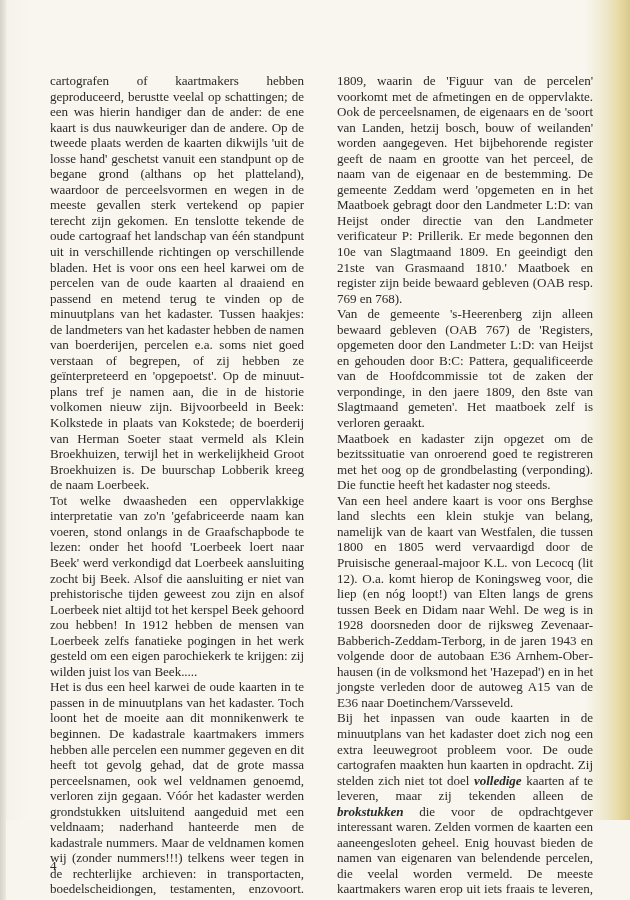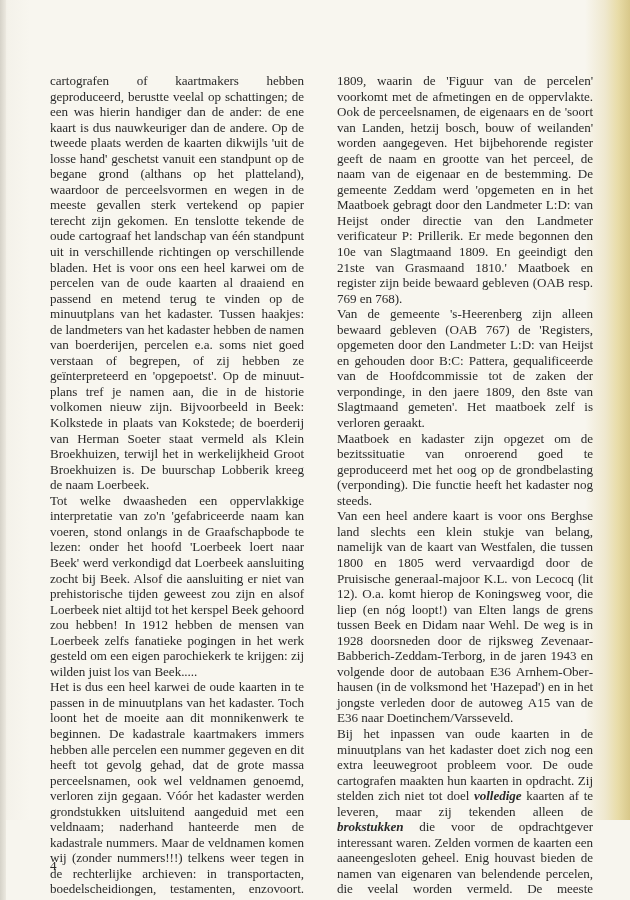--- a/index.html
+++ b/index.html
@@ -39,19 +39,19 @@
   <div class="col col-left">
     <p>cartografen of kaartmakers hebben geproduceerd, berustte veelal op schattingen; de een was hierin handiger dan de ander: de ene kaart is dus nauwkeu­riger dan de andere. Op de tweede plaats werden de kaarten dikwijls 'uit de losse hand' geschetst vanuit een standpunt op de begane grond (althans op het platteland), waardoor de perceelsvormen en wegen in de meeste gevallen sterk vertekend op papier terecht zijn gekomen. En tenslotte tekende de oude cartograaf het landschap van één standpunt uit in verschillende richtingen op verschillende bladen. Het is voor ons een heel karwei om de percelen van de oude kaarten al draaiend en passend en metend terug te vinden op de minuutplans van het kadaster. Tussen haakjes: de landmeters van het kadaster hebben de namen van boerderijen, percelen e.a. soms niet goed verstaan of begrepen, of zij hebben ze geïnterpreteerd en 'opgepoetst'. Op de minuut­plans tref je namen aan, die in de historie volkomen nieuw zijn. Bijvoorbeeld in Beek: Kolkstede in plaats van Kokstede; de boerderij van Herman Soeter staat vermeld als Klein Broekhuizen, terwijl het in werkelijkheid Groot Broekhuizen is. De buurschap Lobberik kreeg de naam Loerbeek.</p>
     <p>Tot welke dwaasheden een oppervlakkige interpre­tatie van zo'n 'gefabriceerde naam kan voeren, stond onlangs in de Graafschapbode te lezen: onder het hoofd 'Loerbeek loert naar Beek' werd verkon­digd dat Loerbeek aansluiting zocht bij Beek. Alsof die aansluiting er niet van prehistorische tijden geweest zou zijn en alsof Loerbeek niet altijd tot het kerspel Beek gehoord zou hebben! In 1912 hebben de mensen van Loerbeek zelfs fanatieke pogingen in het werk gesteld om een eigen parochiekerk te krijgen: zij wilden juist los van Beek.....</p>
     <p>Het is dus een heel karwei de oude kaarten in te passen in de minuutplans van het kadaster. Toch loont het de moeite aan dit monnikenwerk te beginnen. De kadastrale kaartmakers immers heb­ben alle percelen een nummer gegeven en dit heeft tot gevolg gehad, dat de grote massa perceelsna­men, ook wel veldnamen genoemd, verloren zijn gegaan. Vóór het kadaster werden grondstukken uitsluitend aangeduid met een veldnaam; nader­hand hanteerde men de kadastrale nummers. Maar de veldnamen komen wij (zonder nummers!!!) tel­kens weer tegen in de rechterlijke archieven: in transportacten, boedelscheidiongen, testamenten, enzovoort. Willen wij daarbij weten, waarover het gaat, dan moeten wij de link leggen tussen veldna­men en kadastrale nummers. Ik kan u verzekeren dat dit een moeizaam werk is, dat je niet op een zondagmiddag even klaarstooft!</p>
 
   </div>
 
   <div class="col col-right">
     <p>1809, waarin de 'Figuur van de percelen' voorkomt met de afmetingen en de oppervlakte. Ook de perceelsnamen, de eigenaars en de 'soort van Lan­den, hetzij bosch, bouw of weilanden' worden aangegeven. Het bijbehorende register geeft de naam en grootte van het perceel, de naam van de eigenaar en de bestemming. De gemeente Zeddam werd 'opgemeten en in het Maatboek gebragt door den Landmeter L:D: van Heijst onder directie van den Landmeter verificateur P: Prillerik. Er mede begonnen den 10e van Slagtmaand 1809. En geein­digt den 21ste van Grasmaand 1810.' Maatboek en register zijn beide bewaard gebleven (OAB resp. 769 en 768).</p>
     <p>Van de gemeente 's-Heerenberg zijn alleen bewaard gebleven (OAB 767) de 'Registers, opgemeten door den Landmeter L:D: van Heijst en gehouden door B:C: Pattera, gequalificeerde van de Hoofdcom­missie tot de zaken der verpondinge, in den jaere 1809, den 8ste van Slagtmaand gemeten'. Het maatboek zelf is verloren geraakt.</p>
-    <p>Maatboek en kadaster zijn opgezet om de bezitssi­tuatie van onroerend goed te geproduceerd met het oog op de grondbelasting (verponding). Die functie heeft het kadaster nog steeds.</p>
+    <p>Maatboek en kadaster zijn opgezet om de bezitssi­tuatie van onroerend goed te registreren met het oog op de grondbelasting (verponding). Die functie heeft het kadaster nog steeds.</p>
     <p>Van een heel andere kaart is voor ons Berghse land slechts een klein stukje van belang, namelijk van de kaart van Westfalen, die tussen 1800 en 1805 werd vervaardigd door de Pruisische generaal-majoor K.L. von Lecocq (lit 12). O.a. komt hierop de Koningsweg voor, die liep (en nóg loopt!) van Elten langs de grens tussen Beek en Didam naar Wehl. De weg is in 1928 doorsneden door de rijksweg Zeve­naar-Babberich-Zeddam-Terborg, in de jaren 1943 en volgende door de autobaan E36 Arnhem-Ober­hausen (in de volksmond het 'Hazepad') en in het jongste verleden door de autoweg A15 van de E36 naar Doetinchem/Varsseveld.</p>
     <p><span>Bij het inpassen van oude kaarten in de minuutplans van het kadaster doet zich nog een extra leeuwe­groot probleem voor. De oude cartografen maakten hun kaarten in opdracht. Zij stelden zich niet tot doel </span><b>volledige</b><span> kaarten af te leveren, maar zij tekenden alleen de </span><b>brokstukken</b><span> die voor de op­drachtgever interessant waren. Zelden vormen de kaarten een aaneengesloten geheel. Enig houvast bieden de namen van eigenaren van belendende percelen, die veelal worden vermeld. De meeste kaartmakers waren erop uit iets fraais te leveren, waaraan hun principaal zich kon verlustigen. Zo­lang dit niet ging ten koste van de realiteit, was dat prachtig, maar heel dikwijls wordt de realiteit opgeofferd aan de decoratie. Ingetekende huisjes en gebouwen bijvoorbeeld geven zelden de realiteit weer: het zijn oriëntatiepunten die de kaart 'stoffe­ren' en versieren. Kerken en gebouwen worden bijvoorbeeld zodanig gesitueerd, dat zij op zijn voordeligst uit de verf komen; zij kunnen achterste-</span></p>
   </div>
 
   <div class="page-number">4</div>
 </div>
 
 </body></html>

